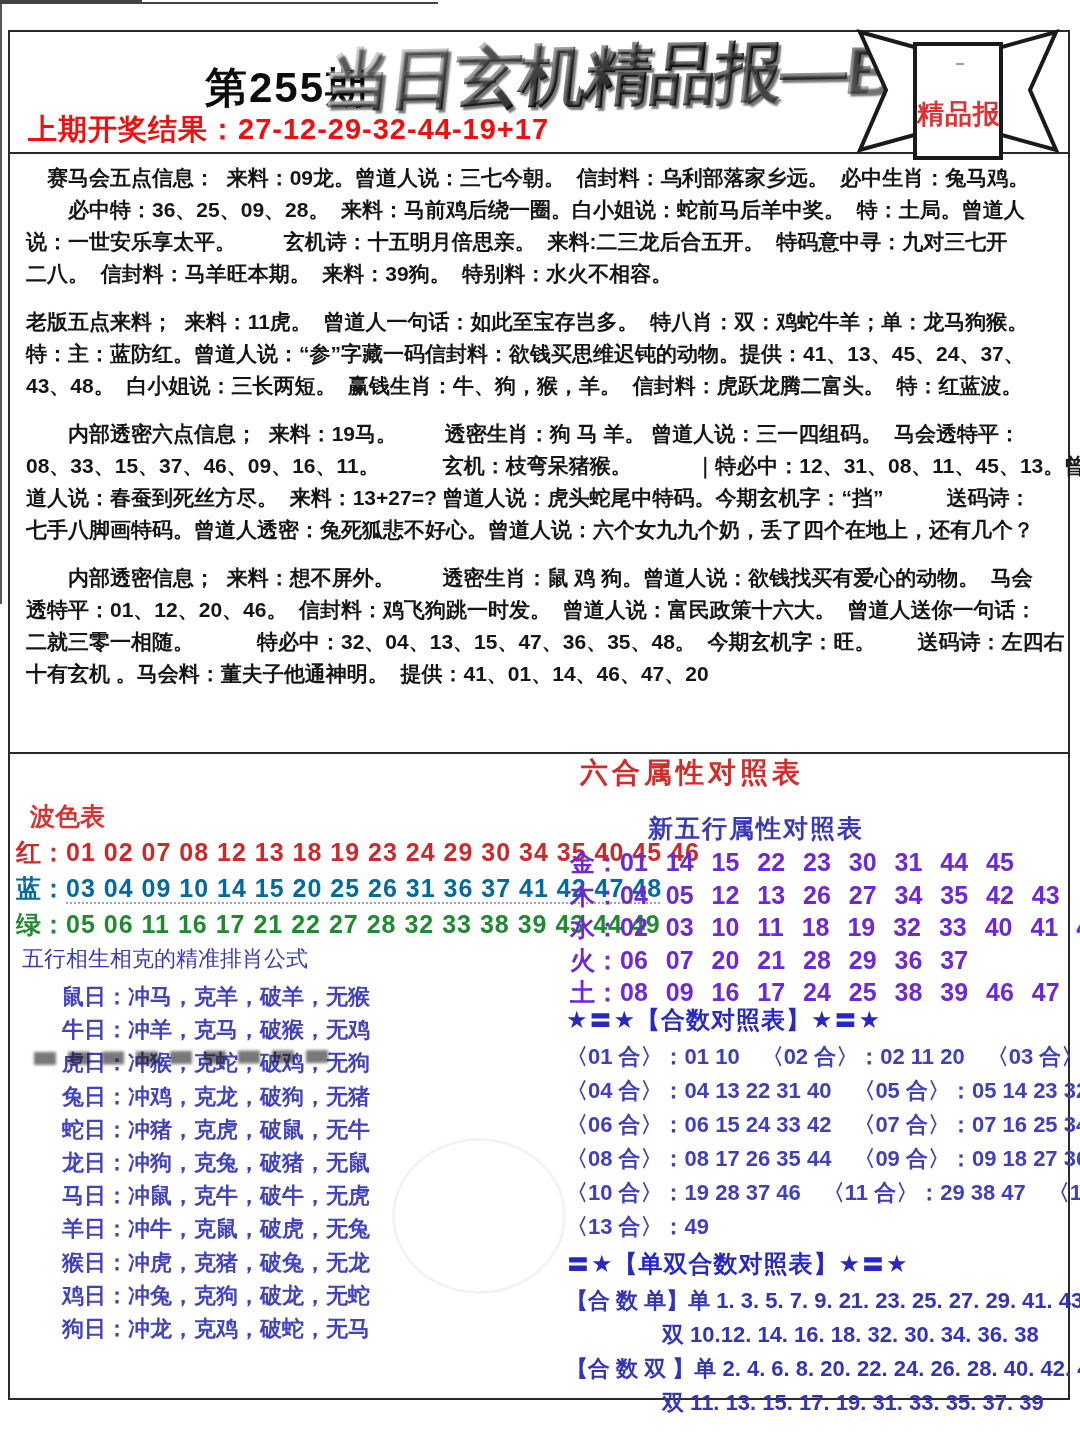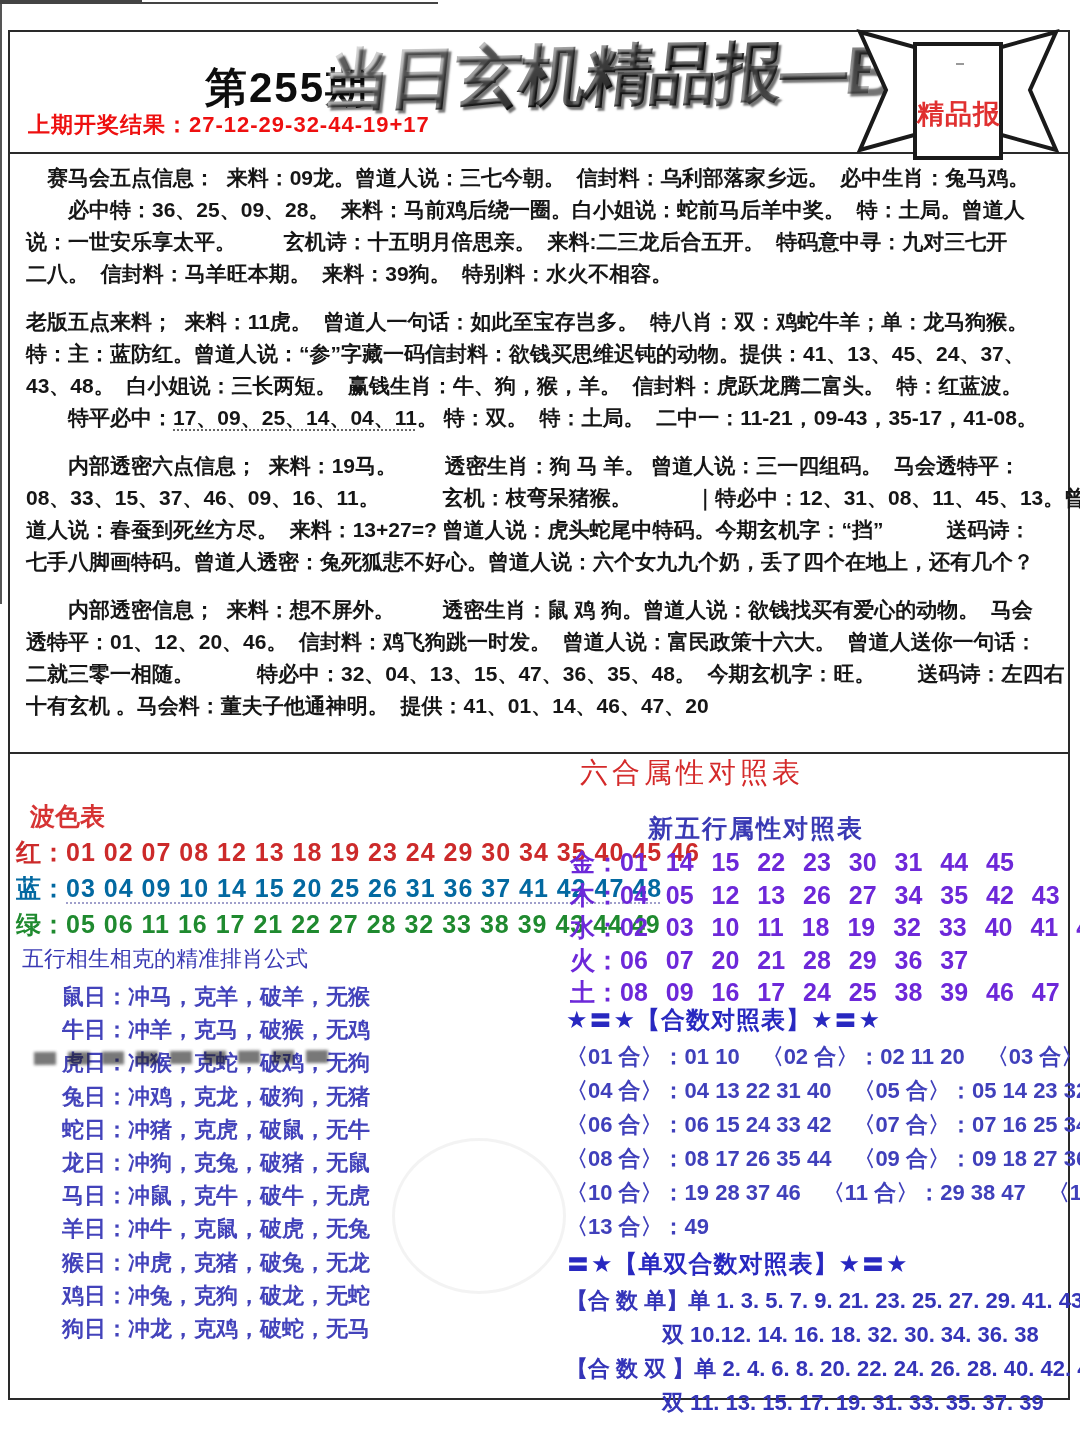--- a/index.html
+++ b/index.html
@@ -24,21 +24,21 @@
   #issue-no{position:absolute;left:205px;top:60px;font-size:42px;font-weight:bold;color:#0d0d0d;letter-spacing:2px;}
   #masthead{
     position:absolute;left:325px;top:22px;width:545px;height:105px;
     font-size:67px;font-weight:bold;white-space:nowrap;
     transform:skewX(-7deg) rotate(-1deg);
     background:linear-gradient(165deg,#e8e8e8 0%,#9a9a9a 25%,#1c1c1c 55%,#555 75%,#cfcfcf 100%);
     -webkit-background-clip:text;background-clip:text;color:transparent;
     text-shadow:3px 3px 2px rgba(0,0,0,0.55), -2px -2px 1px rgba(255,255,255,0.35);
     letter-spacing:-2px;line-height:105px;
   }
-  #last-result{position:absolute;left:28px;top:110px;font-size:22px;font-weight:bold;color:#ee1010;white-space:nowrap;letter-spacing:1px;}
+  #last-result{position:absolute;left:28px;top:110px;font-size:29px;font-weight:bold;color:#ee1010;white-space:nowrap;letter-spacing:1px;}
 
   
   #banner{position:absolute;left:852px;top:18px;width:212px;height:142px;z-index:3;}
   #banner-label{
     position:absolute;left:64px;top:78px;width:86px;text-align:center;
     font-size:27px;font-weight:bold;color:#e03030;letter-spacing:1px;
   }
 
   
   #paragraphs{position:absolute;left:14px;top:162px;width:1052px;padding:0 12px;box-sizing:border-box;}
@@ -61,21 +61,21 @@
     position:absolute;left:34px;top:1051px;width:300px;height:13px;
     background:repeating-linear-gradient(90deg,rgba(30,30,30,0.8) 0 22px,rgba(30,30,30,0) 22px 34px);
     filter:blur(1.5px);opacity:0.75;transform:rotate(-0.4deg);
   }
   #watermark-circle{
     position:absolute;left:392px;top:1138px;width:168px;height:150px;border-radius:50%;
     border:3px solid rgba(140,140,140,0.10);
   }
 
   
-  #main-title{position:absolute;left:580px;top:754px;font-size:28px;font-weight:normal;color:#d42a2a;letter-spacing:4px;}
+  #main-title{position:absolute;left:580px;top:754px;font-size:28px;font-weight:bold;color:#d42a2a;letter-spacing:4px;}
   #wuxing-title{position:absolute;left:648px;top:812px;font-size:25px;font-weight:bold;color:#3a3ab4;letter-spacing:2px;}
   #wuxing-rows{position:absolute;left:570px;top:846px;width:500px;}
   .wuxing-row{font-size:25px;font-weight:bold;color:#6d28d9;line-height:32.5px;white-space:nowrap;}
   .wuxing-row .nums{word-spacing:11px;}
   #hesu-block{position:absolute;left:566px;top:1000px;width:504px;}
   .hesu-title{font-size:24px;font-weight:bold;color:#2828c0;line-height:40px;white-space:nowrap;letter-spacing:1px;}
   .hesu-line{font-size:22px;font-weight:bold;color:#4040bb;line-height:34px;white-space:nowrap;}
   .ds-line{font-size:22px;font-weight:bold;color:#3434b8;line-height:34px;white-space:nowrap;}
   .ds-line.indent{padding-left:96px;}
 </style>
@@ -112,21 +112,20 @@
     <div class="para">
       <div class="pline"><span>　赛马会五点信息：  来料：09龙。曾道人说：三七今朝。  信封料：乌利部落家乡远。  必中生肖：兔马鸡。</span></div>
       <div class="pline"><span>　　必中特：36、25、09、28。  来料：马前鸡后绕一圈。白小姐说：蛇前马后羊中奖。  特：土局。曾道人</span></div>
       <div class="pline"><span>说：一世安乐享太平。　　 玄机诗：十五明月倍思亲。  来料:二三龙后合五开。  特码意中寻：九对三七开</span></div>
       <div class="pline"><span>二八。  信封料：马羊旺本期。  来料：39狗。  特别料：水火不相容。</span></div>
     </div>
     <div class="para">
       <div class="pline"><span>老版五点来料；  来料：11虎。  曾道人一句话：如此至宝存岂多。  特八肖：双：鸡蛇牛羊；单：龙马狗猴。</span></div>
       <div class="pline"><span>特：主：蓝防红。曾道人说：“参”字藏一码信封料：欲钱买思维迟钝的动物。提供：41、13、45、24、37、</span></div>
       <div class="pline"><span>43、48。  白小姐说：三长两短。  赢钱生肖：牛、狗，猴，羊。  信封料：虎跃龙腾二富头。  特：红蓝波。</span></div>
-      <div class="pline"><span>　　特平必中：</span><span class="u">17、09、25、14、04、11</span><span>。 特：双。  特：土局。  二中一：11-21，09-43，35-17，41-08。</span></div>
     </div>
     <div class="para">
       <div class="pline"><span>　　内部透密六点信息；  来料：19马。　　 透密生肖：狗 马 羊。 曾道人说：三一四组码。  马会透特平：</span></div>
       <div class="pline"><span>08、33、15、37、46、09、16、11。　　　玄机：枝弯呆猪猴。　　　｜特必中：12、31、08、11、45、13。曾</span></div>
       <div class="pline"><span>道人说：春蚕到死丝方尽。  来料：13+27=? 曾道人说：虎头蛇尾中特码。今期玄机字：“挡”　　　送码诗：</span></div>
       <div class="pline"><span>七手八脚画特码。曾道人透密：兔死狐悲不好心。曾道人说：六个女九九个奶，丢了四个在地上，还有几个？</span></div>
     </div>
     <div class="para">
       <div class="pline"><span>　　内部透密信息；  来料：想不屏外。　　 透密生肖：鼠 鸡 狗。曾道人说：欲钱找买有爱心的动物。  马会</span></div>
       <div class="pline"><span>透特平：01、12、20、46。  信封料：鸡飞狗跳一时发。  曾道人说：富民政策十六大。  曾道人送你一句话：</span></div>

